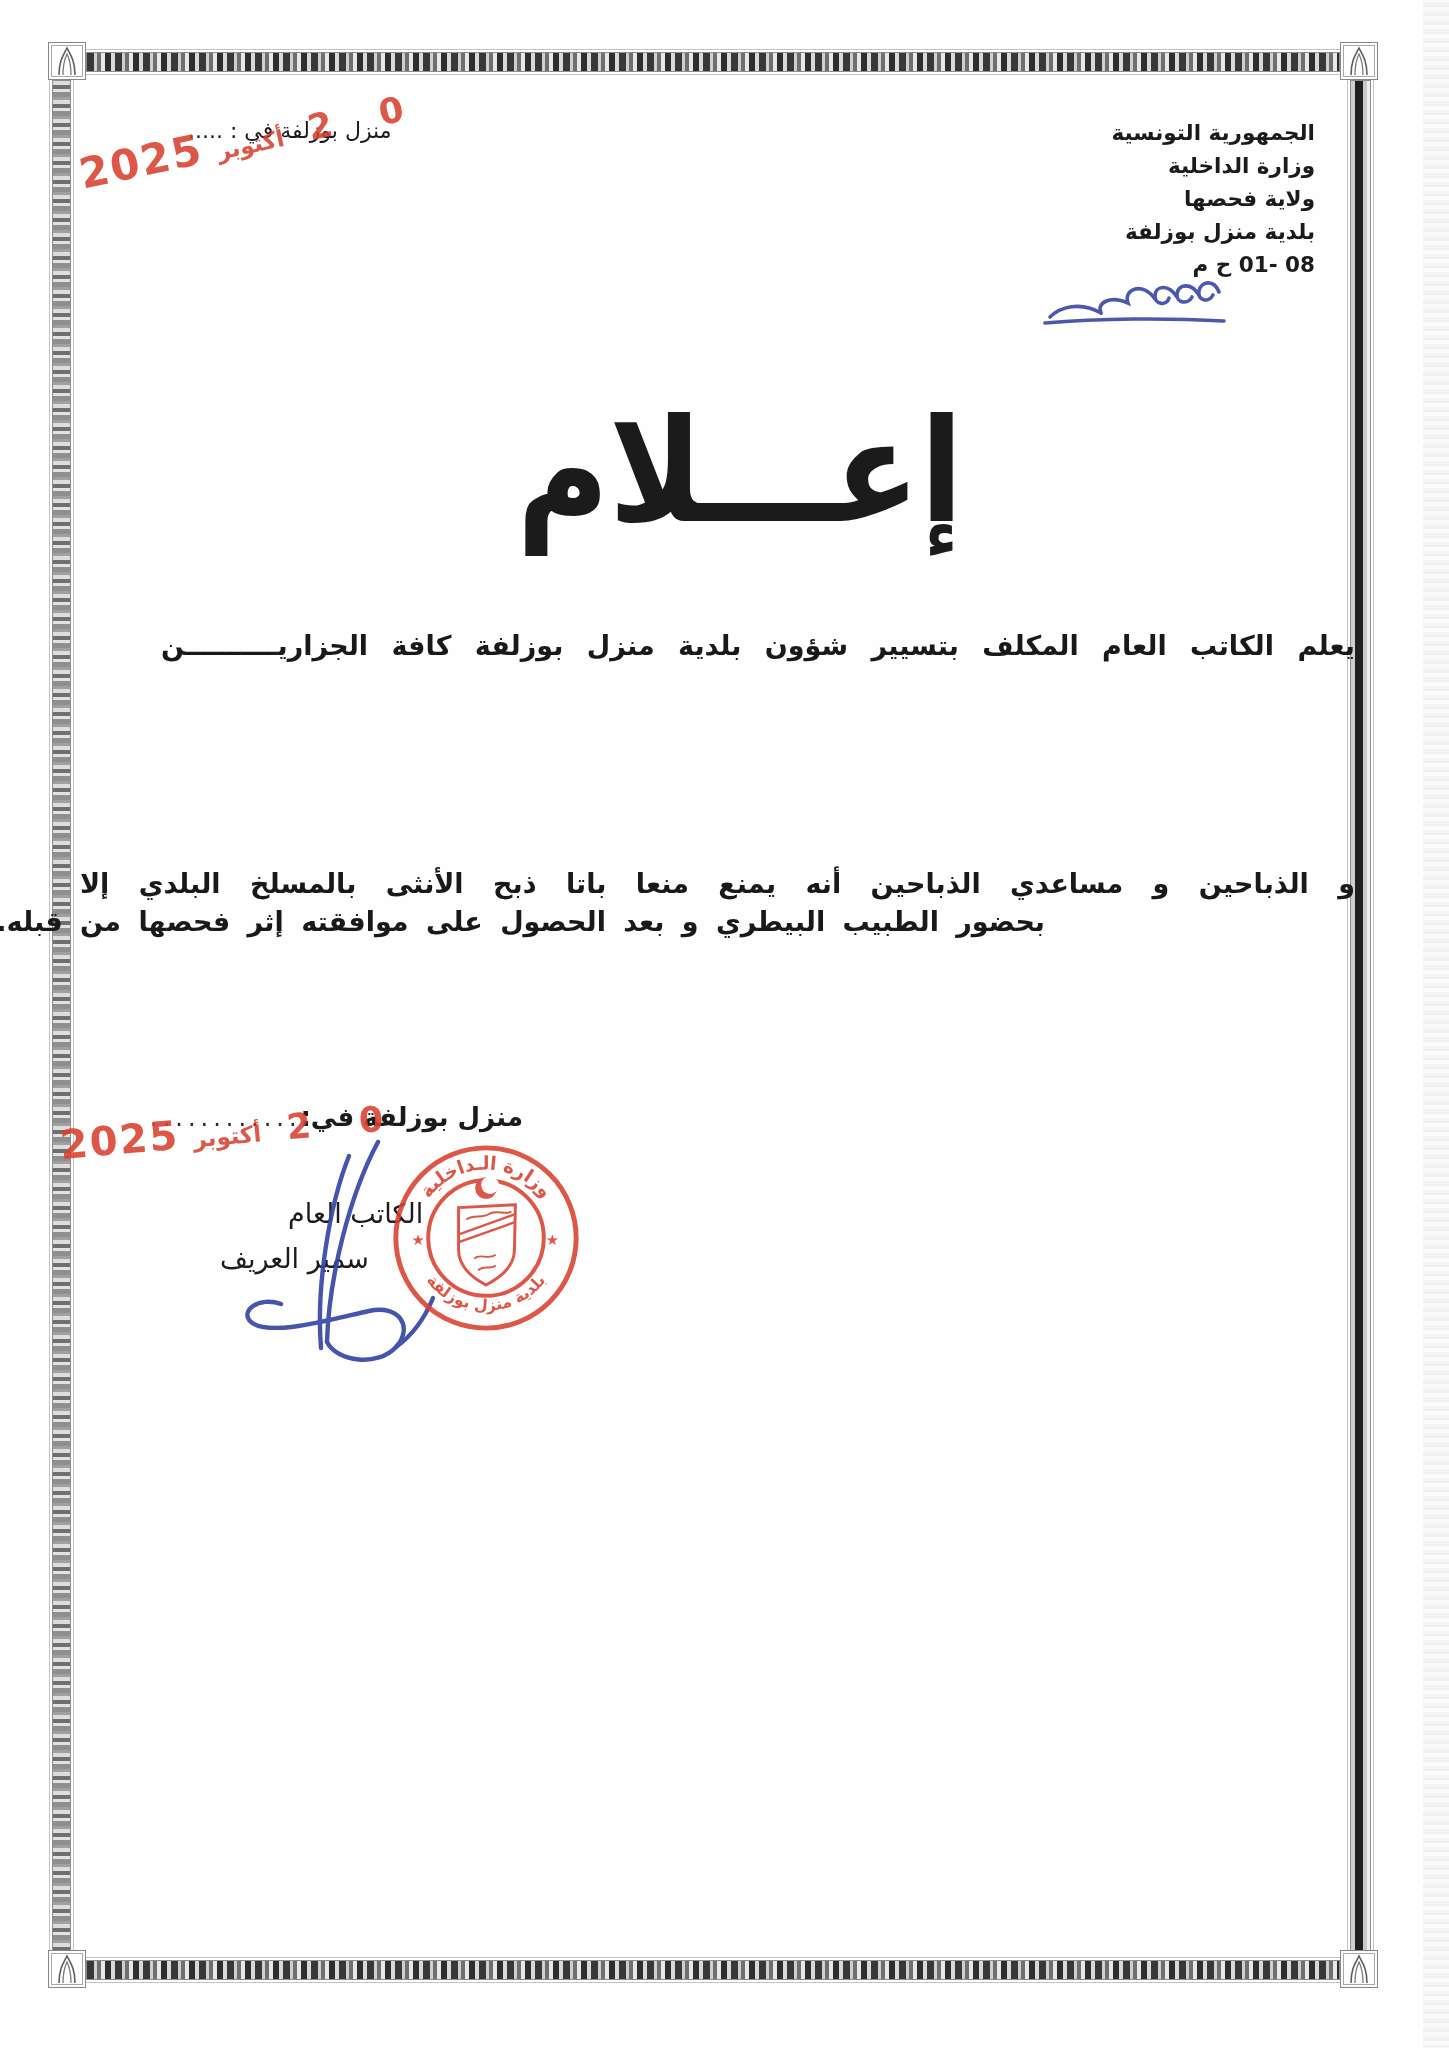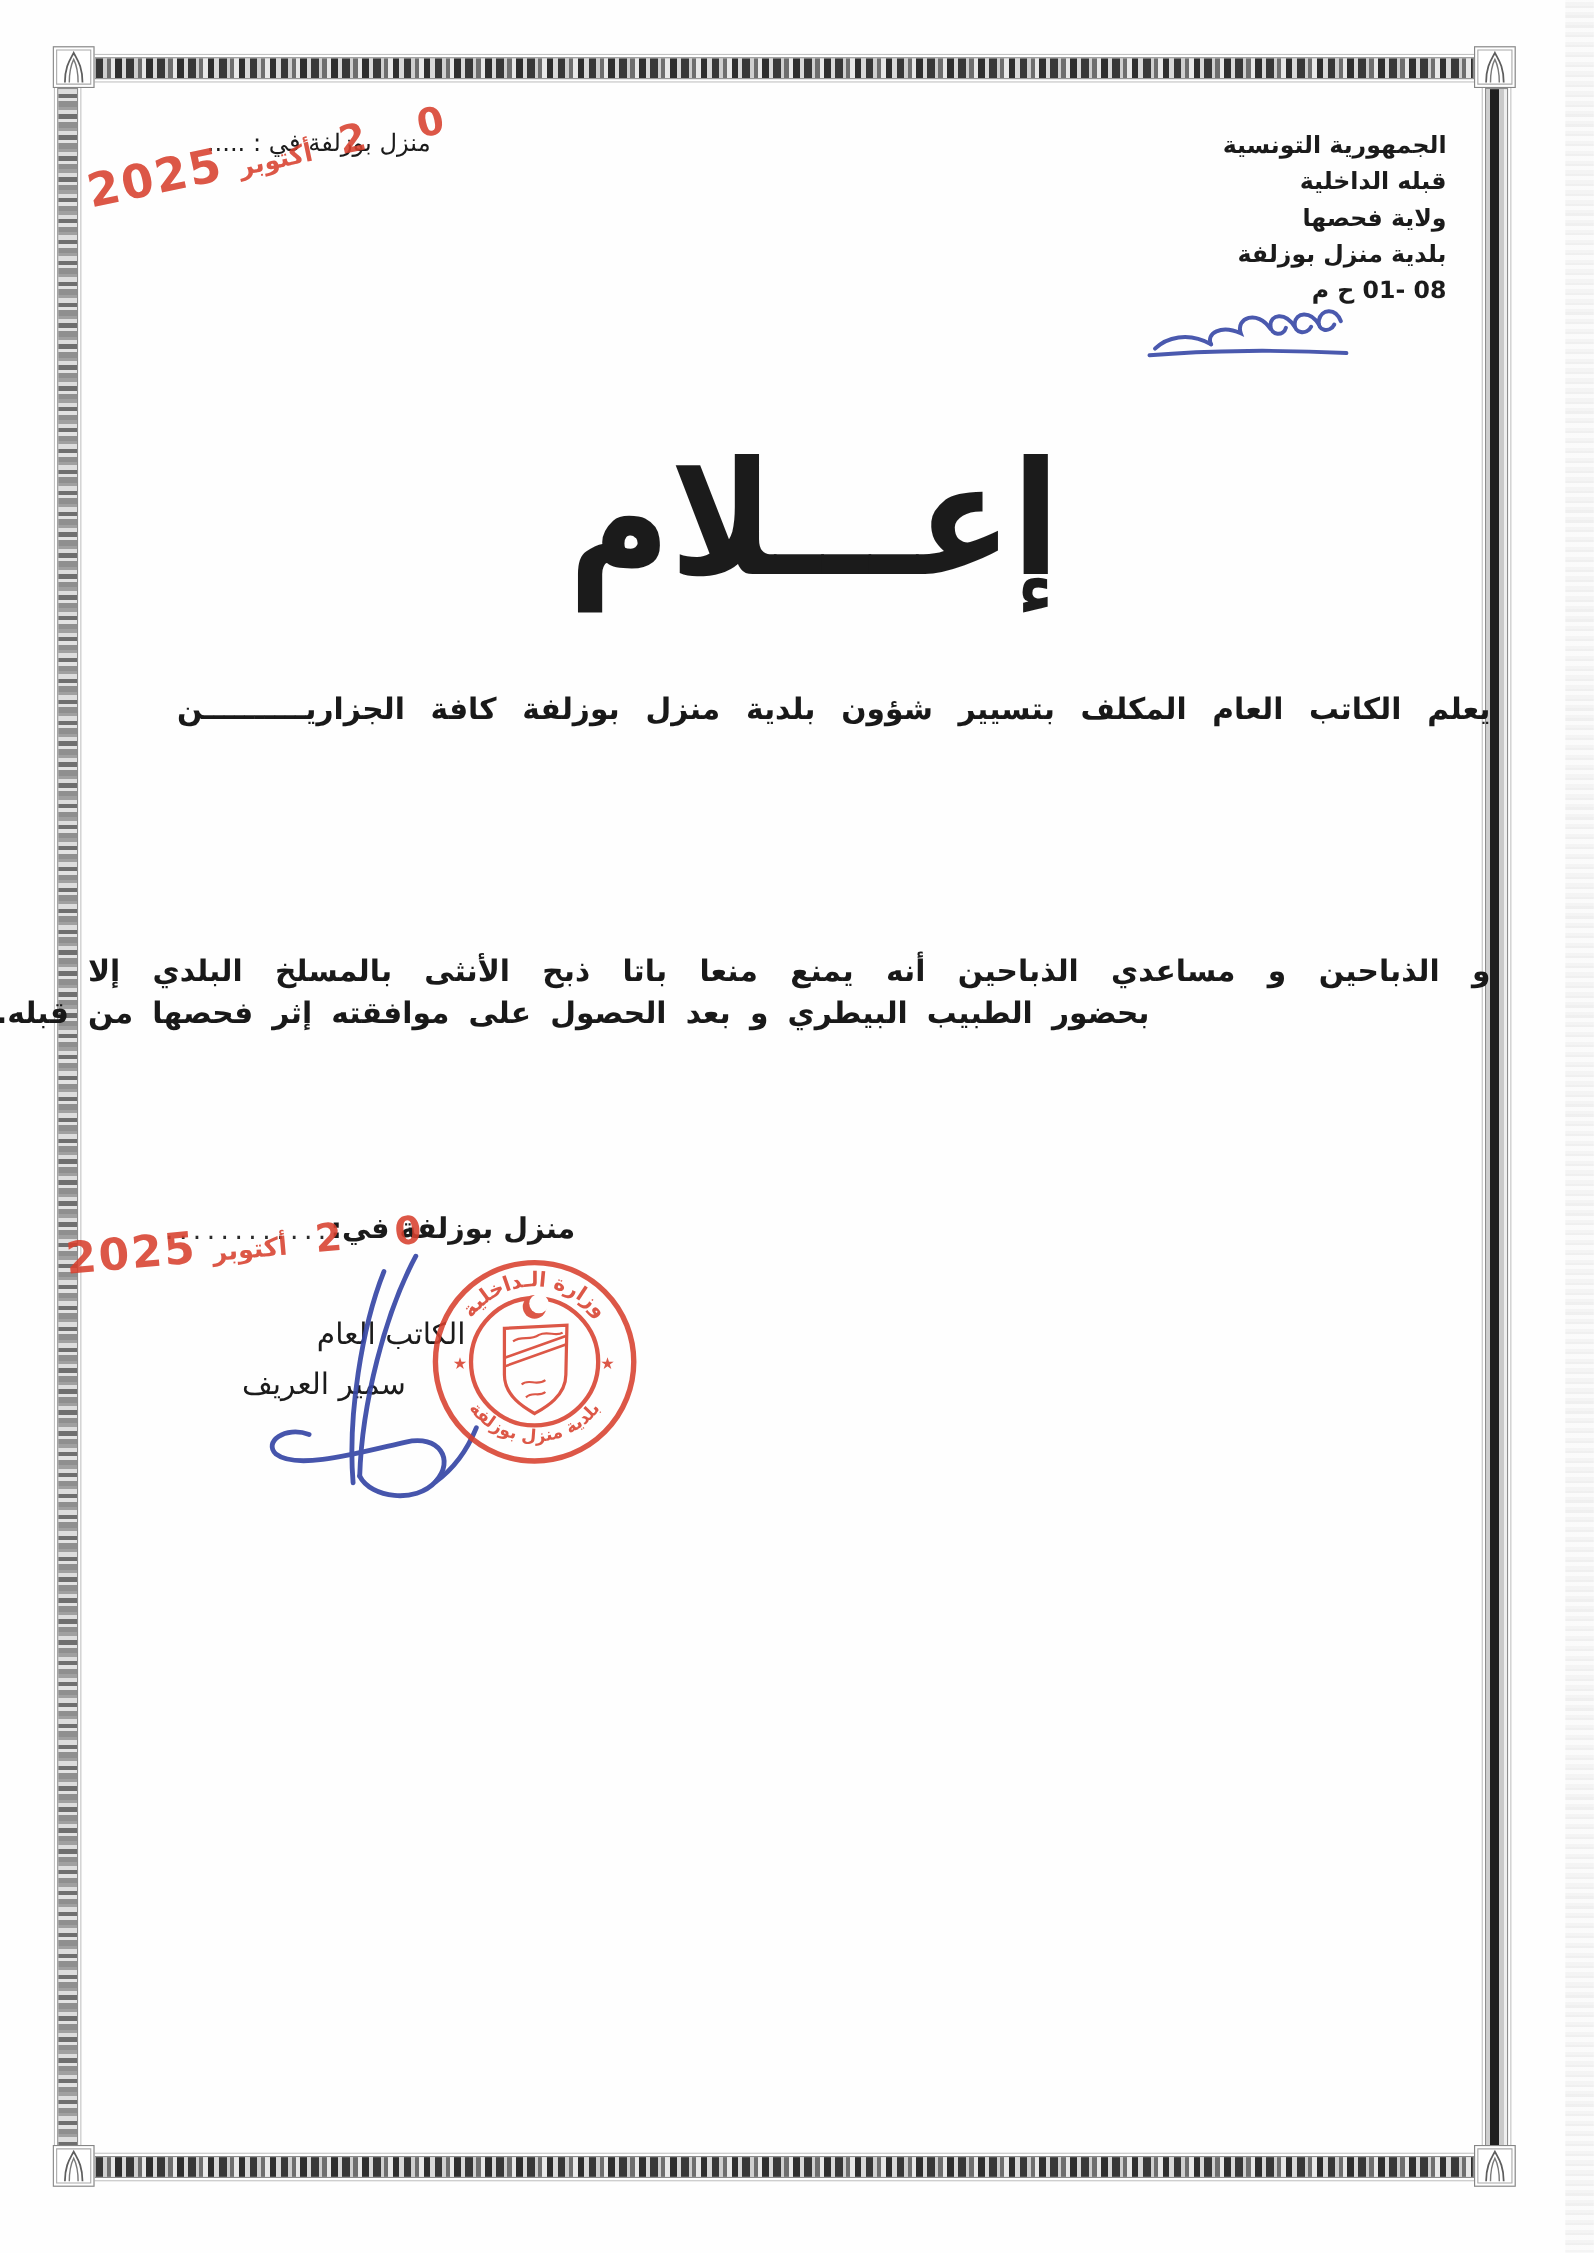--- a/index.html
+++ b/index.html
@@ -118,21 +118,21 @@
 </div>
 <div class="corner corner-br">
   <svg width="26" height="30" viewBox="0 0 26 30">
       <path d="M5 29 C5 14 10 8 13 2 C16 8 21 14 21 29" fill="none" stroke="#5e5e5e" stroke-width="1.6"></path>
       <path d="M9 29 C9 18 11 12 13 8 C15 12 17 18 17 29" fill="none" stroke="#7a7a7a" stroke-width="1.3"></path>
     </svg>
 </div>
 
 <div class="header">
   <div>الجمهورية التونسية</div>
-  <div>قبله الداخلية</div>
+  <div>وزارة الداخلية</div>
   <div>ولاية فحصها</div>
   <div>بلدية منزل بوزلفة</div>
   <div>08 -01 ح م</div>
 </div>
 
 <svg class="top-scribble" width="195" height="58" viewBox="0 0 195 58">
   <g fill="none" stroke="#3747a6" stroke-width="3.6" stroke-linecap="round" opacity="0.9">
     <path d="M181 20 C176 7 163 9 161 19 C159 29 171 31 175 23"></path>
     <path d="M161 23 C153 10 140 12 139 22 C138 31 150 33 154 25"></path>
     <path d="M139 25 C130 11 117 14 117 24 C117 33 129 34 131 26"></path>

